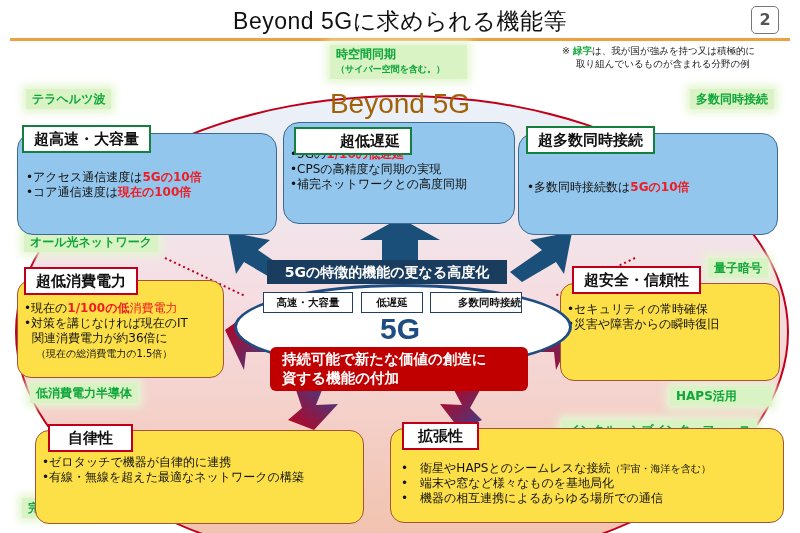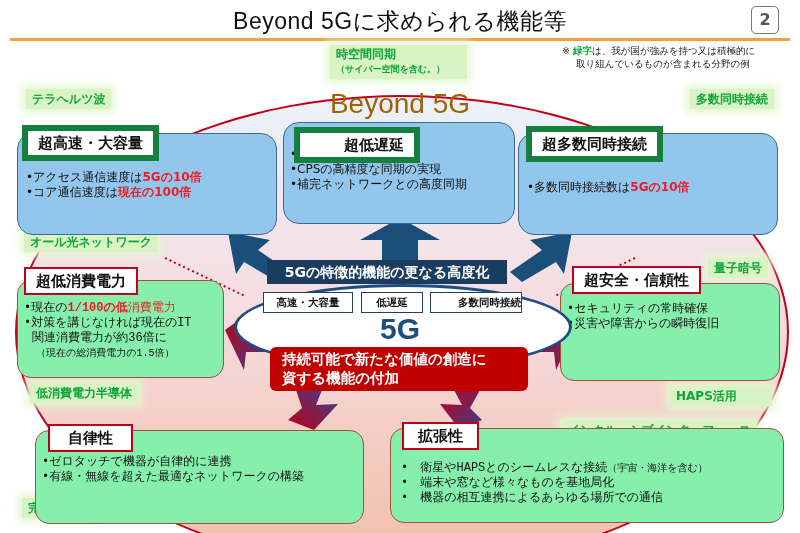--- a/index.html
+++ b/index.html
@@ -14,23 +14,23 @@
   .note{left:562px;top:44px;font-size:9.5px;line-height:13px;color:#222;}
   .note .g{color:#12a83a;font-weight:bold;}
   .green-tag{background:#d9f3c4;color:#0fa63a;font-weight:bold;font-size:12px;
              box-shadow:0 0 8px 4px #e5f6d3;line-height:20px;padding:0 6px;}
   .bg-ellipse{left:15px;top:95px;width:770px;height:470px;border-radius:50%;
     border:2px solid #c0001a;
     background:linear-gradient(to bottom,#eaf2fa 0%,#f6dce0 45%,#f1bfa8 100%);}
   .big-b5g{left:0;top:88px;width:800px;text-align:center;font-size:28px;font-weight:normal;color:#a16207;
            font-family:"Liberation Sans","DejaVu Sans",sans-serif;}
   .blue-box{background:#93c6ec;border:1.5px solid #3e6a90;border-radius:16px;}
-  .salmon-box{background:#86efac;border:1.5px solid #a0543a;border-radius:14px;font-family:Liberation Mono, monospace;}
+  .salmon-box{background:#fde047;border:1.5px solid #a0543a;border-radius:14px;}
   .hdr{background:#fff;font-weight:bold;font-size:15px;padding:0 10px;height:24px;line-height:24px;}
-  .hdr.blue{border:6px solid #15803d;}
+  .hdr.blue{border:2px solid #15803d;}
   .hdr.red{border:2px solid #c0001a;}
   .bullets{font-size:12px;line-height:15px;color:#111;}
   .bullets .r{color:#ee1c25;font-weight:bold;}
   .bullets .small{font-size:10px;}
   .navy-bar{background:#1a3c5e;color:#fff;font-weight:bold;font-size:14px;text-align:center;line-height:24px;}
   .center-ellipse{background:#fff;border:3px solid #1e4d82;border-radius:50%;}
   .mini{background:#fff;border:1.5px solid #1e3f66;font-size:10.5px;font-weight:bold;text-align:center;line-height:19px;}
   .fiveg{color:#1e4d82;font-weight:bold;font-size:30px;text-align:center;
          font-family:"Liberation Sans","DejaVu Sans",sans-serif;}
   .red-bar{background:#c00000;color:#fff;font-weight:bold;font-size:14.5px;line-height:19px;padding:3px 12px;border-radius:6px;}

